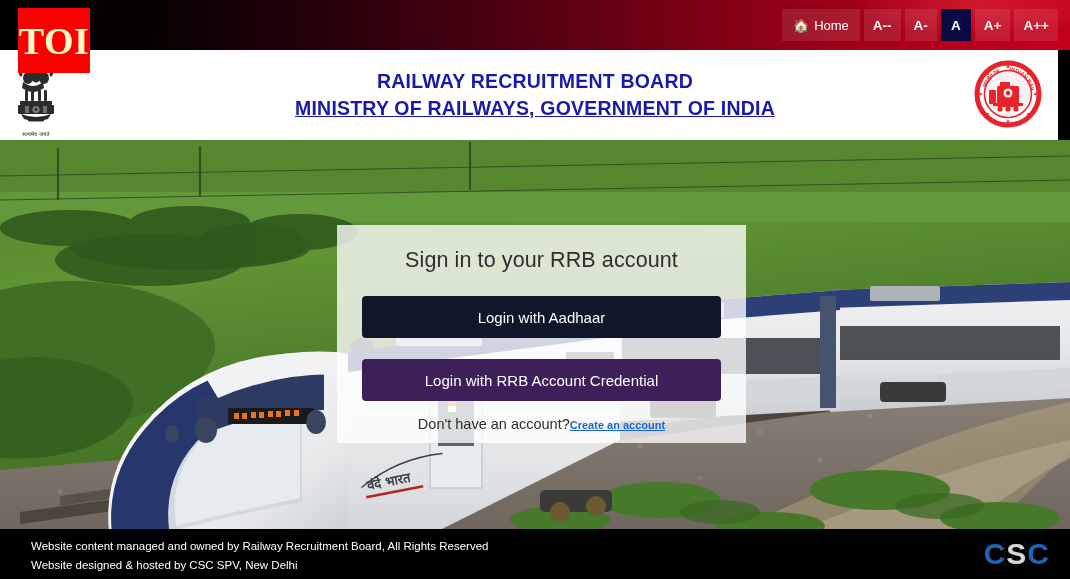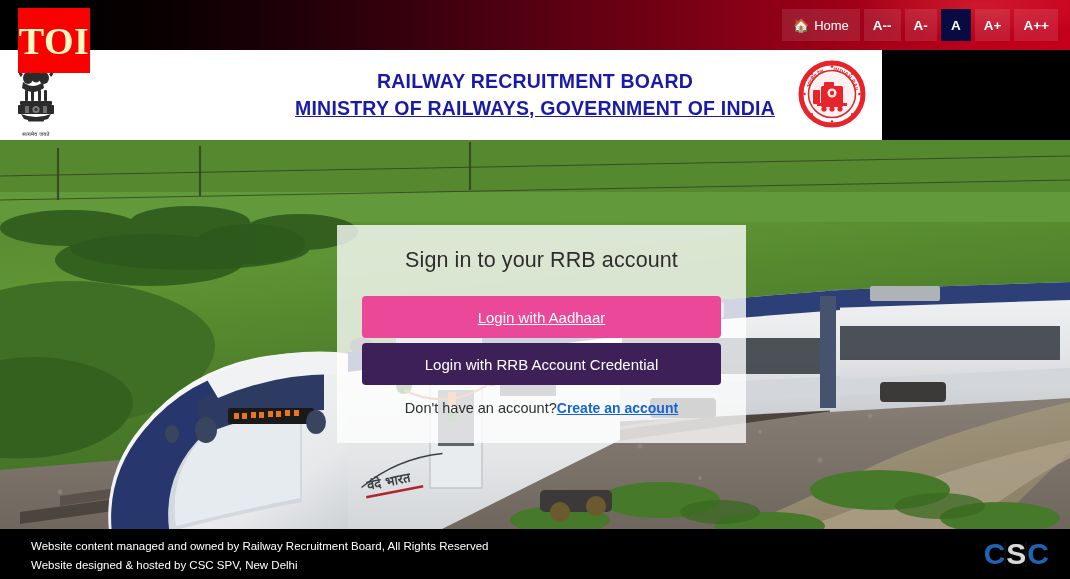--- a/index.html
+++ b/index.html
@@ -49,21 +49,21 @@
     display:flex; align-items:center; justify-content:center;
   }
   .toi span {
     font-family:"Liberation Serif", serif;
     font-size:38px; font-weight:700; color:#fef9c3;
     letter-spacing:0.5px; line-height:1;
   }
 
   
   .header {
-    position:absolute; top:50px; left:0; width:882px; height:90px;
+    position:absolute; top:50px; left:0; width:1058px; height:90px;
     background:#ffffff; z-index:4;padding-left:36px;
   }
   .emblem {
     position:absolute; left:12px; top:2px; width:48px; height:86px;
     display:flex; flex-direction:column; align-items:center; justify-content:flex-end;
   }
   .emblem svg { display:block; }
   .emblem-text {
     font-family:"DejaVu Sans", sans-serif;
     font-size:5.2px; color:#1a1a1a; letter-spacing:.2px; margin-top:1px;
@@ -101,29 +101,29 @@
   .card-title {
     font-size:21.5px; color:#2e2e2e; font-weight:400;
     letter-spacing:.1px; margin-bottom:23px;
   }
   .btn {
     width:359px; height:42px; border:none; border-radius:4px;
     display:flex; align-items:center; justify-content:center;
     color:#ffffff; font-size:15px; cursor:pointer;
     font-family:"Liberation Sans", sans-serif;
   }
-  .btn-aadhaar { background:#ec4899; margin-bottom:5px;text-decoration:underline; }
+  .btn-aadhaar { background:#0f172a; margin-bottom:21px; }
   .btn-cred { background:#3d2057; margin-bottom:15px; }
   .signup-row {
     display:flex; align-items:baseline; 
     font-size:14.5px; color:#2e2e2e;
   }
   .signup-link {
     color:#1565d8; font-weight:700; text-decoration:underline;
-    font-size:14px; cursor:pointer;
+    font-size:11px; cursor:pointer;
   }
 
   
   .footer {
     position:absolute; left:0; top:529px; width:1070px; height:50px;
     background:#000000; z-index:5;
   }
   .footer-text {
     position:absolute; left:31px; top:8px;
     color:#ffffff; font-size:11.5px; line-height:1.67;

